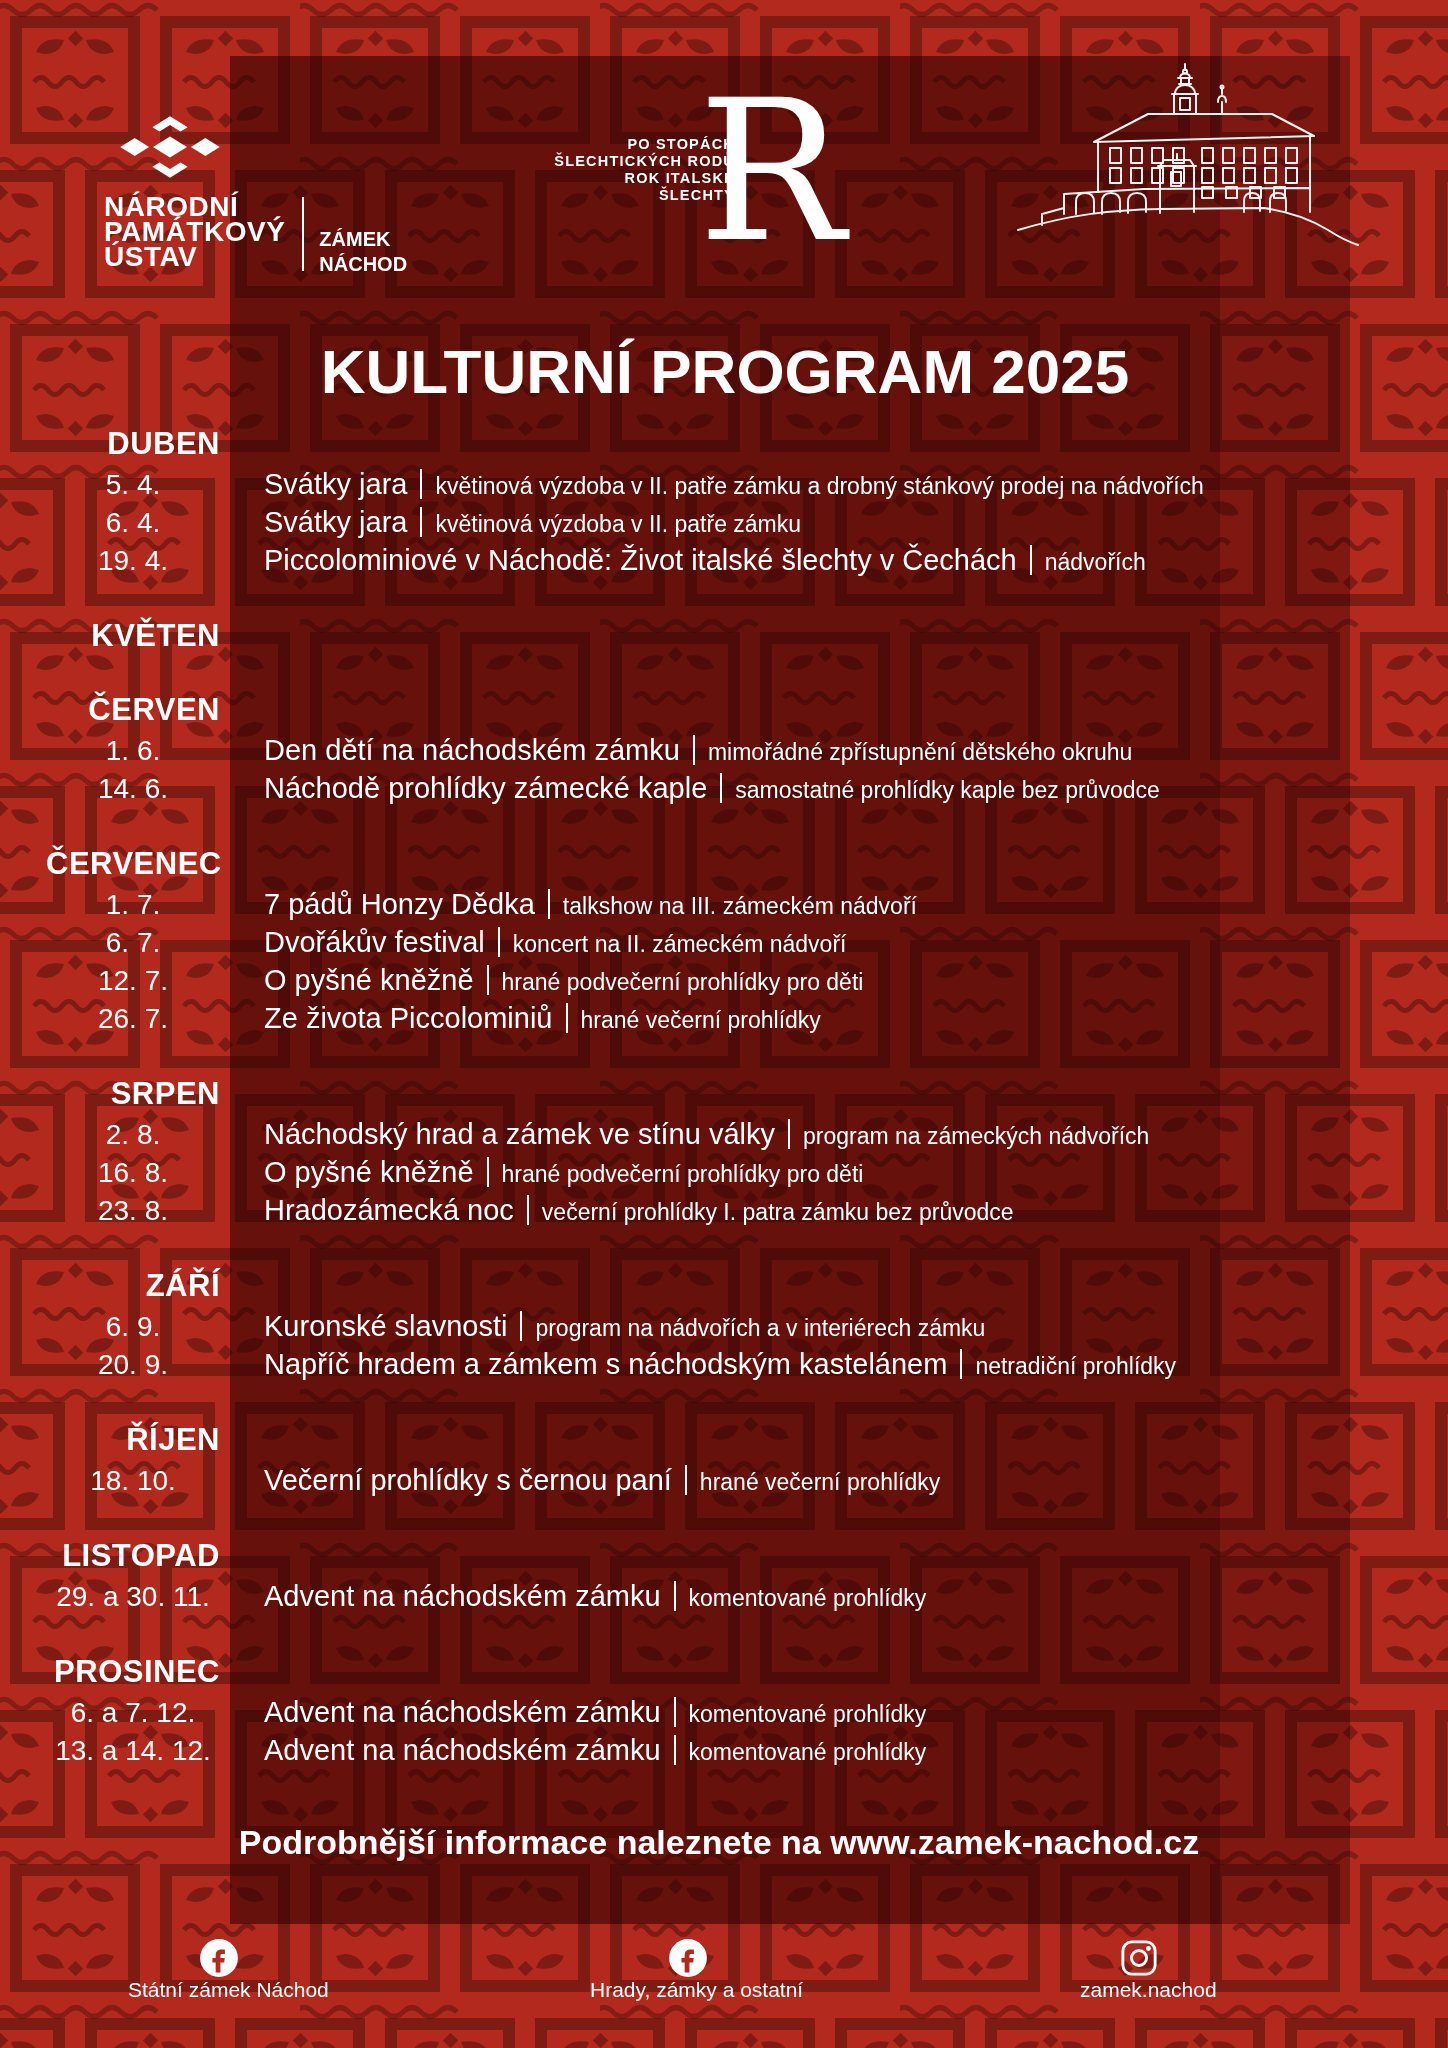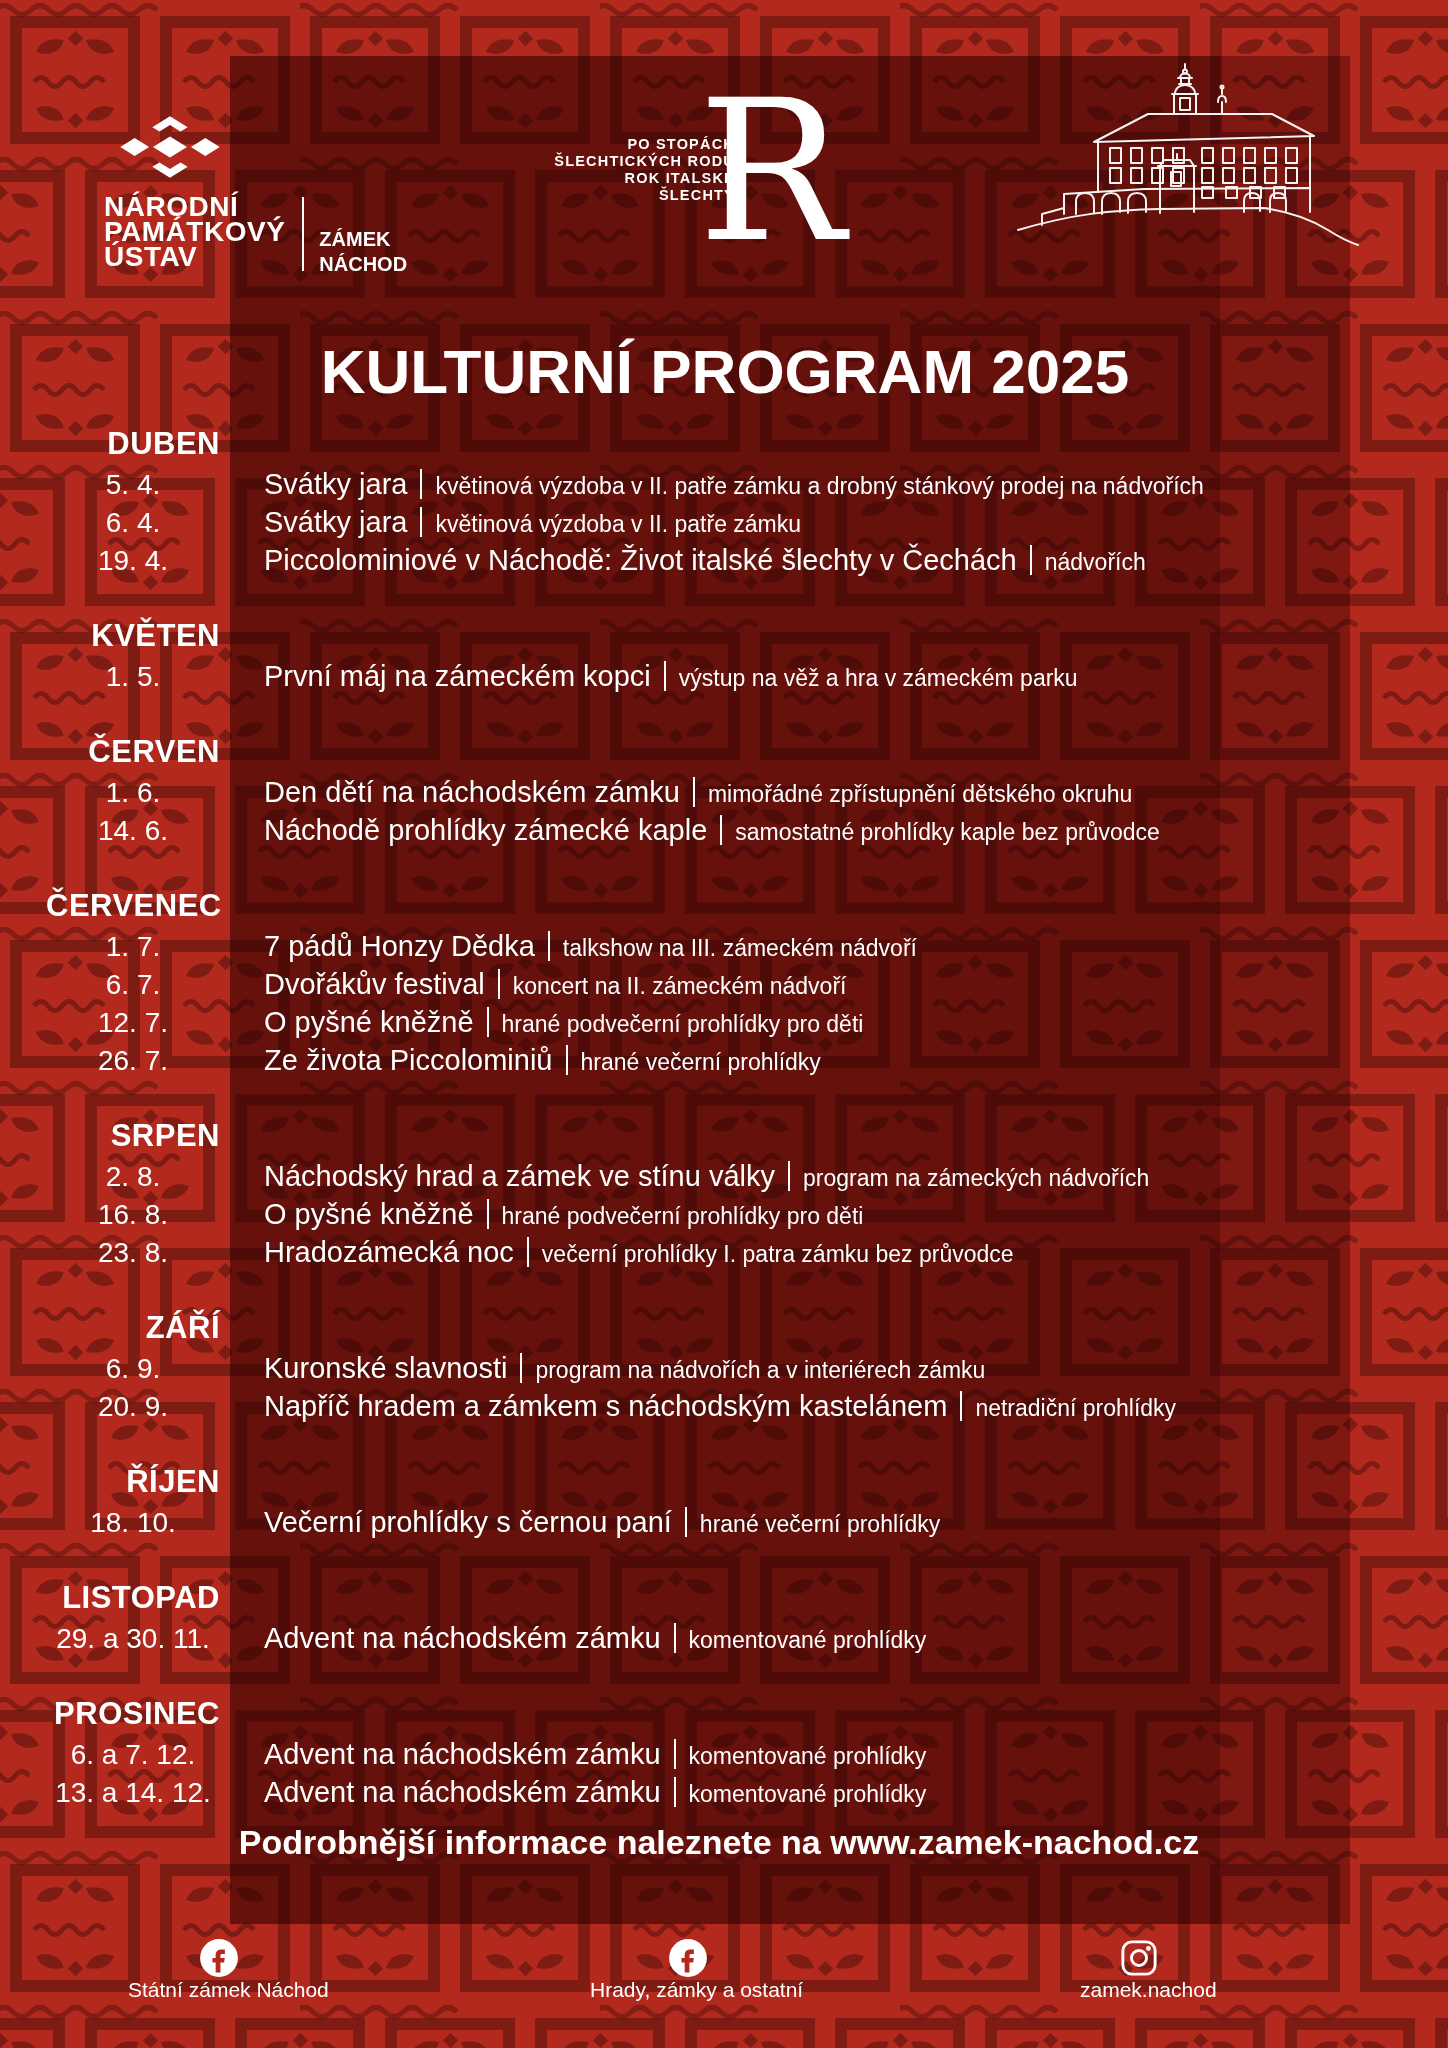--- a/index.html
+++ b/index.html
@@ -199,24 +199,20 @@
           <span class="event-date">6. 4.</span>
           <span class="event-body"><span class="event-title">Svátky jara</span><span class="sep"></span><span class="event-desc">květinová výzdoba v II. patře zámku</span></span>
         </div>
         <div class="event-row">
           <span class="event-date">19. 4.</span>
           <span class="event-body"><span class="event-title">Piccolominiové v Náchodě: Život italské šlechty v Čechách</span><span class="sep"></span><span class="event-desc">nádvořích</span></span>
         </div>
       </div>
       <div class="month-block">
         <div class="month-name">KVĚTEN</div>
-        <div class="event-row">
-          <span class="event-date">1. 5.</span>
-          <span class="event-body"><span class="event-title">První máj na zámeckém kopci</span><span class="sep"></span><span class="event-desc">výstup na věž a hra v zámeckém parku</span></span>
-        </div>
       </div>
       <div class="month-block">
         <div class="month-name">ČERVEN</div>
         <div class="event-row">
           <span class="event-date">1. 6.</span>
           <span class="event-body"><span class="event-title">Den dětí na náchodském zámku</span><span class="sep"></span><span class="event-desc">mimořádné zpřístupnění dětského okruhu</span></span>
         </div>
         <div class="event-row">
           <span class="event-date">14. 6.</span>
           <span class="event-body"><span class="event-title">Náchodě prohlídky zámecké kaple</span><span class="sep"></span><span class="event-desc">samostatné prohlídky kaple bez průvodce</span></span>

